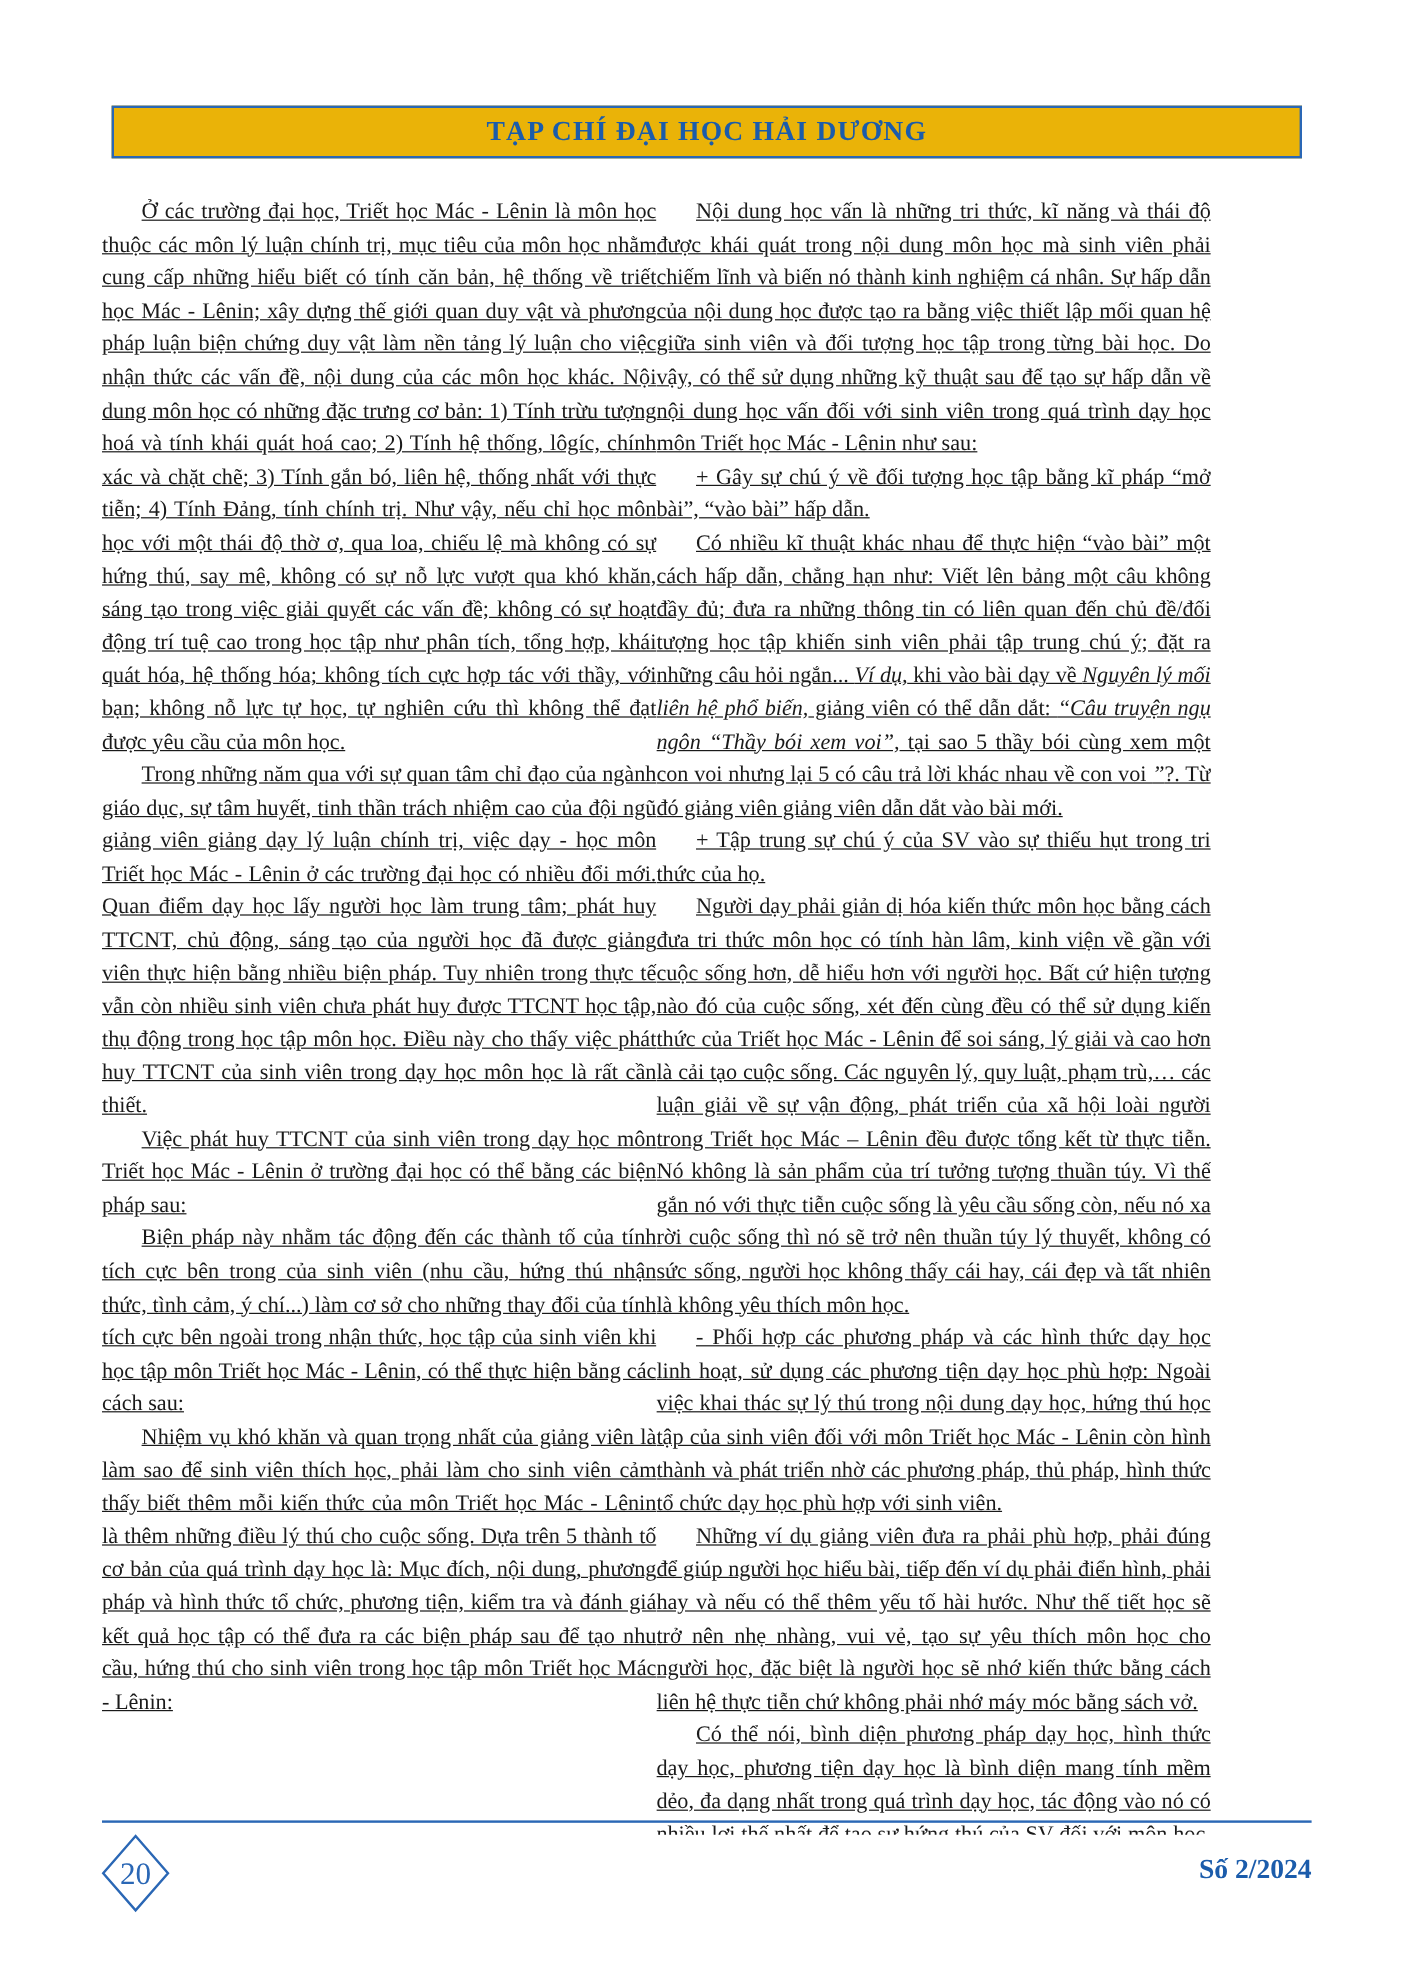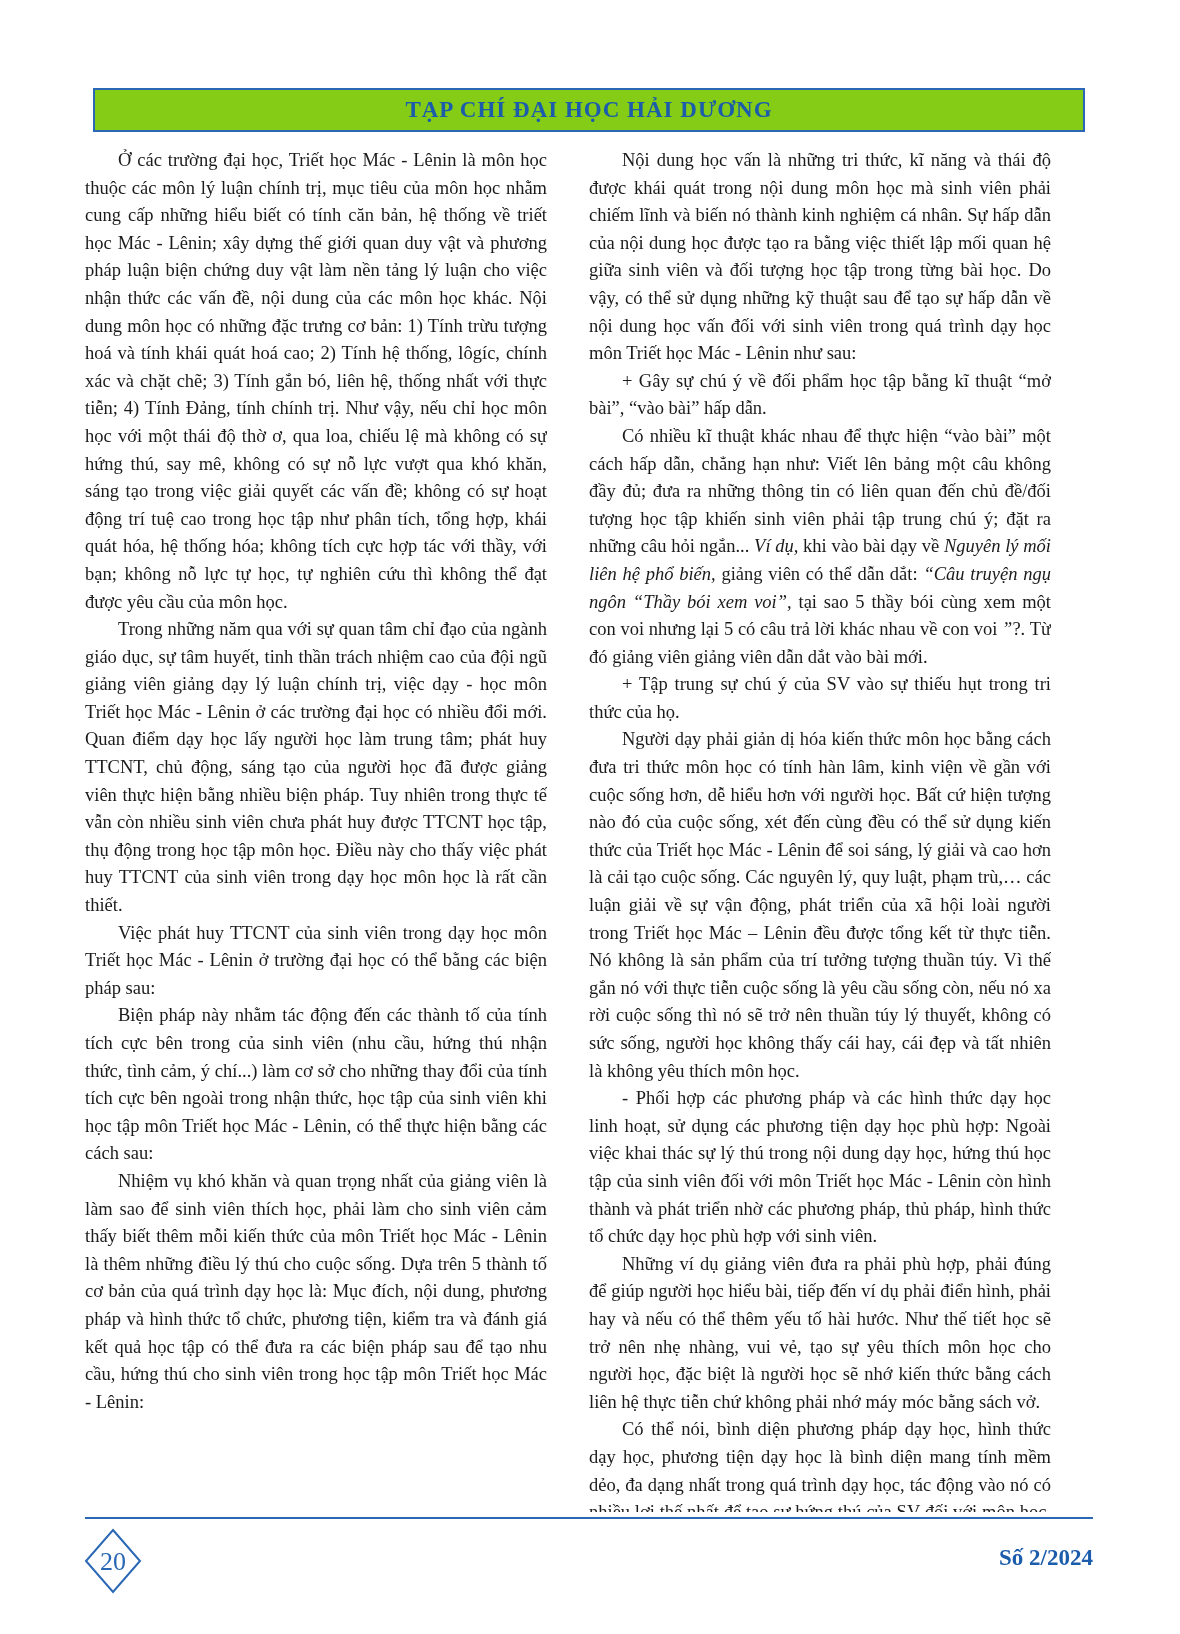--- a/index.html
+++ b/index.html
@@ -3,31 +3,31 @@
 <meta charset="utf-8">
 <style>
   html,body { margin:0; padding:0; background:#ffffff; }
   .page {
     position:relative; width:1180px; height:1634px; background:#ffffff;
     font-family:"Liberation Serif", serif; color:#1a1a1a; overflow:hidden;
   }
   
   .header-band {
     position:absolute; left:93px; top:88px; width:988px; height:40px;
-    background:#84cc16; border:2px solid #2a67b5;
+    background:#eab308; border:2px solid #2a67b5;
     display:flex; align-items:center; justify-content:center;
   }
   .header-title {
     color:#1b5cab; font-weight:bold; font-size:23px; letter-spacing:1px;
     font-family:"Liberation Serif", serif;
   }
   
   .columns {
-    position:absolute; left:85px; top:147px; width:966px;
-    display:flex; gap:42px;
+    position:absolute; left:85px; top:164px; width:966px;
+    display:flex; text-decoration:underline;
   }
   .col { width:462px; height:1365px; overflow:hidden; }
   p.para {
     margin:0; text-align:justify; text-indent:33px;
     font-size:18.5px; line-height:27.6px;
   }
   p.para .it { font-style:italic; }
   
   .footer-divider {
     position:absolute; left:85px; top:1517px; width:1008px; height:0;
@@ -51,21 +51,21 @@
   <div class="columns">
     <div class="col">
         <p class="para"><span>Ở các trường đại học, Triết học Mác - Lênin là môn học thuộc các môn lý luận chính trị, mục tiêu của môn học nhằm cung cấp những hiểu biết có tính căn bản, hệ thống về triết học Mác - Lênin; xây dựng thế giới quan duy vật và phương pháp luận biện chứng duy vật làm nền tảng lý luận cho việc nhận thức các vấn đề, nội dung của các môn học khác. Nội dung môn học có những đặc trưng cơ bản: 1) Tính trừu tượng hoá và tính khái quát hoá cao; 2) Tính hệ thống, lôgíc, chính xác và chặt chẽ; 3) Tính gắn bó, liên hệ, thống nhất với thực tiễn; 4) Tính Đảng, tính chính trị. Như vậy, nếu chỉ học môn học với một thái độ thờ ơ, qua loa, chiếu lệ mà không có sự hứng thú, say mê, không có sự nỗ lực vượt qua khó khăn, sáng tạo trong việc giải quyết các vấn đề; không có sự hoạt động trí tuệ cao trong học tập như phân tích, tổng hợp, khái quát hóa, hệ thống hóa; không tích cực hợp tác với thầy, với bạn; không nỗ lực tự học, tự nghiên cứu  thì không thể đạt được yêu cầu của môn học.</span></p>
         <p class="para"><span>Trong những năm qua với sự quan tâm chỉ đạo của ngành giáo dục, sự tâm huyết, tinh thần trách nhiệm cao của đội ngũ giảng viên giảng dạy lý luận chính trị, việc dạy - học môn Triết học Mác - Lênin ở các trường đại học có nhiều đổi mới. Quan điểm dạy học lấy người học làm trung tâm; phát huy TTCNT, chủ động, sáng tạo của người học đã được giảng viên thực hiện bằng nhiều biện pháp. Tuy nhiên trong thực tế vẫn còn nhiều sinh viên chưa phát huy được TTCNT học tập, thụ động trong học tập môn học. Điều này cho thấy việc phát huy TTCNT của sinh viên trong dạy học môn học là rất cần thiết.</span></p>
         <p class="para"><span>Việc phát huy TTCNT của sinh viên trong dạy học môn Triết học Mác - Lênin ở trường đại học có thể bằng các biện pháp sau:</span></p>
         <p class="para"><span>Biện pháp này nhằm tác động đến các thành tố của tính tích cực bên trong của sinh viên (nhu cầu, hứng thú nhận thức, tình cảm, ý chí...) làm cơ sở cho những thay đổi của tính tích cực bên ngoài trong nhận thức, học tập của sinh viên khi học tập môn Triết học Mác - Lênin, có thể thực hiện bằng các cách sau:</span></p>
         <p class="para"><span>Nhiệm vụ khó khăn và quan trọng nhất của giảng viên là làm sao để sinh viên thích học, phải làm cho sinh viên cảm thấy biết thêm mỗi kiến thức của môn Triết học Mác - Lênin là thêm những điều lý thú cho cuộc sống. Dựa trên 5 thành tố cơ bản của quá trình dạy học là: Mục đích, nội dung, phương pháp và hình thức tổ chức, phương tiện, kiểm tra và đánh giá kết quả học tập có thể đưa ra các biện pháp sau để tạo nhu cầu, hứng thú cho sinh viên trong học tập môn Triết học Mác - Lênin:</span></p>
       </div>
     <div class="col">
         <p class="para"><span>Nội dung học vấn là những tri thức, kĩ năng và thái độ được khái quát trong nội dung môn học mà sinh viên phải chiếm lĩnh và biến nó thành kinh nghiệm cá nhân. Sự hấp dẫn của nội dung học được tạo ra bằng việc thiết lập mối quan hệ giữa sinh viên và đối tượng học tập trong từng bài học. Do vậy, có thể sử dụng những kỹ thuật sau để tạo sự hấp dẫn về nội dung học vấn đối với sinh viên trong quá trình dạy học môn Triết học Mác - Lênin như sau:</span></p>
-        <p class="para"><span>+ Gây sự chú ý về đối phẩm học tập bằng kĩ thuật “mở bài”, “vào bài” hấp dẫn.</span></p>
+        <p class="para"><span>+ Gây sự chú ý về đối tượng học tập bằng kĩ pháp “mở bài”, “vào bài” hấp dẫn.</span></p>
         <p class="para"><span>Có nhiều kĩ thuật khác nhau để thực hiện “vào bài” một cách hấp dẫn, chẳng hạn như: Viết lên bảng một câu không đầy đủ; đưa ra những thông tin có liên quan đến chủ đề/đối tượng học tập khiến sinh viên phải tập trung chú ý; đặt ra những câu hỏi ngắn... </span><span class="it">Ví dụ,</span><span> khi vào bài dạy về </span><span class="it">Nguyên lý mối liên hệ phổ biến,</span><span> giảng viên có thể dẫn dắt: </span><span class="it">“Câu truyện ngụ ngôn “Thầy bói xem voi”,</span><span> tại sao 5 thầy bói cùng xem một con voi nhưng lại 5 có câu trả lời khác nhau về con voi </span><span class="it">”</span><span>?. Từ đó giảng viên giảng viên dẫn dắt vào bài mới.</span></p>
         <p class="para"><span>+  Tập trung sự chú ý của SV vào sự thiếu hụt trong tri thức của họ.</span></p>
         <p class="para"><span>Người dạy phải giản dị hóa kiến thức môn học bằng cách đưa tri thức môn học có tính hàn lâm, kinh viện về gần với cuộc sống hơn, dễ hiểu hơn với người học. Bất cứ hiện tượng nào đó của cuộc sống, xét đến cùng đều có thể sử dụng kiến thức của Triết học Mác - Lênin để soi sáng, lý giải và cao hơn là cải tạo cuộc sống. Các nguyên lý, quy luật, phạm trù,… các luận giải về sự vận động, phát triển của xã hội loài người trong Triết học Mác – Lênin đều được tổng kết từ thực tiễn. Nó không là sản phẩm của trí tưởng tượng thuần túy. Vì thế gắn nó với thực tiễn cuộc sống là yêu cầu sống còn, nếu nó xa rời cuộc sống thì nó sẽ trở nên thuần túy lý thuyết, không có sức sống, người học không thấy cái hay, cái đẹp và tất nhiên là không yêu thích môn học.</span></p>
         <p class="para"><span>- Phối hợp các phương pháp và các hình thức dạy học linh hoạt, sử dụng các phương tiện dạy học phù hợp: Ngoài việc khai thác sự lý thú trong nội dung dạy học, hứng thú học tập của sinh viên đối với môn Triết học Mác - Lênin còn hình thành và phát triển nhờ các phương pháp, thủ pháp, hình thức tổ chức dạy học phù hợp với sinh viên.</span></p>
         <p class="para"><span>Những ví dụ giảng viên đưa ra phải phù hợp, phải đúng để giúp người học hiểu bài, tiếp đến ví dụ phải điển hình, phải hay và nếu có thể thêm yếu tố hài hước. Như thế tiết học sẽ trở nên nhẹ nhàng, vui vẻ, tạo sự yêu thích môn học cho người học, đặc biệt là người học sẽ nhớ kiến thức bằng cách liên hệ thực tiễn chứ không phải nhớ máy móc bằng sách vở.</span></p>
         <p class="para"><span>Có thể nói, bình diện phương pháp dạy học, hình thức dạy học, phương tiện dạy học là bình diện mang tính mềm dẻo, đa dạng nhất trong quá trình dạy học, tác động vào nó có nhiều lợi thế nhất để tạo sự hứng thú của SV đối với môn học. Dù</span></p>
       </div>
   </div>
 
   <div class="footer-divider"></div>

